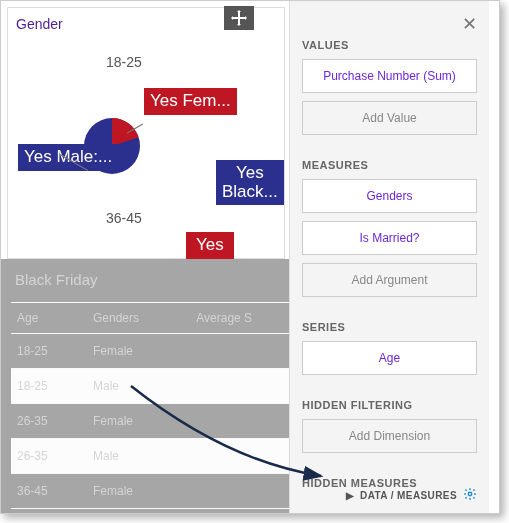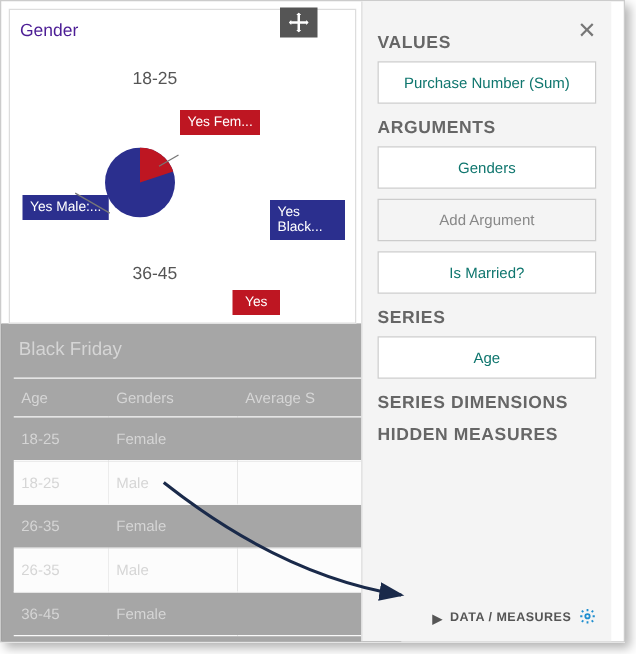--- a/index.html
+++ b/index.html
@@ -4,38 +4,38 @@
 <style>
   * { box-sizing: border-box; margin: 0; padding: 0; font-family: Arial, sans-serif; }
   body { width: 509px; height: 523px; position: relative; background: #fff; overflow: hidden; }
   .container { width: 500px; height: 514px; border: 1px solid #ccc; box-shadow: 4px 4px 8px rgba(0,0,0,0.3); position: relative; overflow: hidden; }
 
   .chart-box { position: absolute; left: 6px; top: 6px; width: 278px; height: 252px; border: 1px solid #ddd; background: #fff; padding: 8px; z-index: 5; }
   .chart-title { color: #4c1d95; font-size: 14px; }
   .move-icon { position: absolute; top: -2px; right: 30px; width: 30px; height: 24px; background: #555; display: flex; align-items: center; justify-content: center; color: #fff; }
   .chart-canvas { position: relative; width: 100%; height: 220px; }
   .age-label { position: absolute; color: #555; font-size: 14px; }
-  .pie-label { position: absolute; background: #be1622; color: #fff; font-size: 11px; padding: 4px 6px; line-height: 1.1; }
+  .pie-label { position: absolute; background: #be1622; color: #fff; font-size: 17px; padding: 4px 6px; text-align: center; line-height: 1.1; }
   .pie-label-blue { background: #2b2f8e; }
   .connector { position: absolute; border-top: 1px solid #777; }
 
   .table-area { position: absolute; left: 0; top: 258px; width: 320px; height: 256px; background: #000000; padding: 0 10px; z-index: 1; }
   .overlay { position:absolute; inset:0; background: rgba(255,255,255,0.65); z-index: 3; pointer-events:none;}
   .table-title { color: #888; font-size: 15px; padding: 12px 4px 14px; border-bottom: 1px solid #eee;}
   table { width: 100%; border-collapse: collapse; font-size: 12px; color: #888; }
   th { text-align: left; font-weight: normal; padding: 8px 6px; color: #888; border-bottom: 1px solid #eee;}
   td { padding: 10px 6px; border-bottom: 1px solid #eee; }
   td.num { text-align: right; }
   tr.shade { background: #f5f5f5; }
 
   .panel { position: absolute; right: 10px; top: 0; width: 200px; height: 514px; background: #f4f4f4; border-left: 1px solid #ddd; padding: 14px 12px 0; z-index: 10; overflow: hidden;}
   .closeX { position: absolute; right: 12px; top: 12px; font-size: 18px; color: #777; cursor: pointer; }
-  .sect { font-size: 14px; font-weight: bold; letter-spacing: 0.5px; color: #666; margin: 10px 0 8px; }
+  .sect { font-size: 11px; font-weight: bold; letter-spacing: 0.5px; color: #666; margin: 24px 0 8px; }
   .sect:first-of-type { margin-top: 4px; }
-  .pill { width: 100%; background: #fff; border: 1px solid #ccc; color: #0f766e; font-size: 12px; padding: 9px 0; margin-bottom: 8px; text-align: center; cursor: pointer; }
+  .pill { width: 100%; background: #fff; border: 1px solid #ccc; color: #6d28d9; font-size: 12px; padding: 9px 0; margin-bottom: 8px; text-align: center; cursor: pointer; }
   .pill.ghost { background: transparent; color: #888; }
   .footer-row { position: absolute; bottom: 12px; right: 12px; display: flex; align-items: center; gap: 6px; font-size: 10px; font-weight: bold; color: #555; letter-spacing: 0.4px;}
   .gear { color: #1f8ecf; }
 
   .arrow-svg { position: absolute; left: 125px; top: 370px; z-index: 50; pointer-events: none;}
 
   svg.pie1 { position: absolute; left: 68px; top: 86px; }
 </style>
 </head>
 <body>
@@ -51,21 +51,21 @@
     </div>
     <div class="chart-canvas">
       <div class="age-label" style="left:90px; top:22px;">18-25</div>
       <svg class="pie1" width="56" height="56" viewBox="0 0 32 32">
         <circle r="16" cx="16" cy="16" fill="#2b2f8e"></circle>
         <path d="M16 16 L16 0 A16 16 0 0 1 31.2 11 Z" fill="#be1622"></path>
       </svg>
       <div class="pie-label" style="left:128px; top:56px;">Yes
 Fem...</div>
       <div class="connector" style="left:110px; top:96px; width:18px; transform: rotate(-30deg);"></div>
-      <div class="pie-label pie-label-blue" style="left:2px; top:124px;">Yes
+      <div class="pie-label pie-label-blue" style="left:2px; top:112px;">Yes
 Male:...</div>
       <div class="connector" style="left:42px; top:130px; width:32px; transform: rotate(30deg);"></div>
 
       <div class="age-label" style="left:90px; top:178px;">36-45</div>
       <div class="pie-label pie-label-blue" style="left:200px; top:128px;">Yes
 Black...</div>
       <div class="pie-label" style="left:170px; top:200px; padding:4px 10px;">Yes</div>
     </div>
   </div>
 
@@ -117,30 +117,32 @@
         </marker>
       </defs>
     <path d="M5 15 Q 100 90 195 105" stroke="#1a2a4a" stroke-width="2.5" fill="none" marker-end="url(#ah)"></path>
   </svg>
 
   <div class="panel">
     <div class="closeX">✕</div>
 
     <div class="sect">VALUES</div>
     <div class="pill">Purchase Number (Sum)</div>
+    <div class="pill ghost">Add Value</div>
 
-    <div class="sect">ARGUMENTS</div>
+    <div class="sect">MEASURES</div>
     <div class="pill">Genders</div>
+    <div class="pill">Is Married?</div>
     <div class="pill ghost">Add Argument</div>
-    <div class="pill">Is Married?</div>
 
     <div class="sect">SERIES</div>
     <div class="pill">Age</div>
 
-    <div class="sect">SERIES DIMENSIONS</div>
+    <div class="sect">HIDDEN FILTERING</div>
+    <div class="pill ghost">Add Dimension</div>
 
     <div class="sect">HIDDEN MEASURES</div>
 
     <div class="footer-row">
       <span>▶</span>
       <span>DATA / MEASURES</span>
       <span class="gear">
         <svg width="14" height="14" viewBox="0 0 24 24" fill="none" stroke="#1f8ecf" stroke-width="2.5">
           <circle cx="12" cy="12" r="3"></circle>
           <path d="M12 2v3M12 19v3M4.2 4.2l2.1 2.1M17.7 17.7l2.1 2.1M2 12h3M19 12h3M4.2 19.8l2.1-2.1M17.7 6.3l2.1-2.1"></path>

